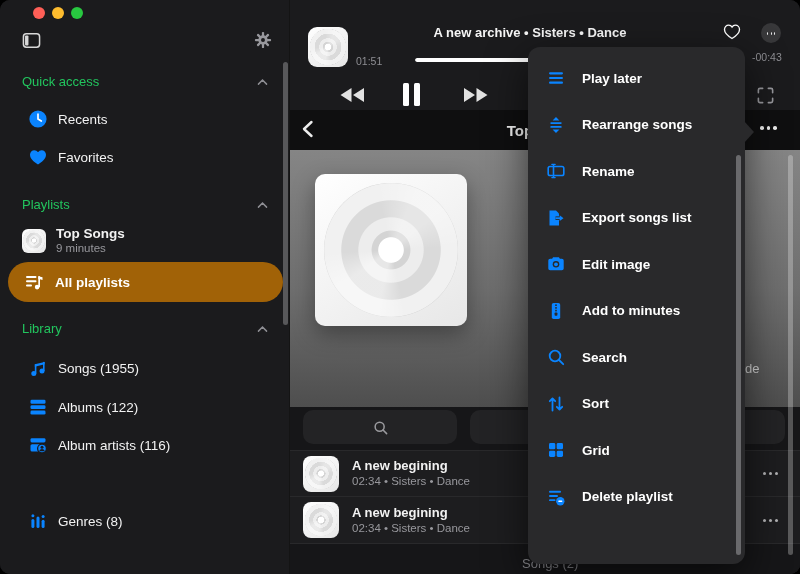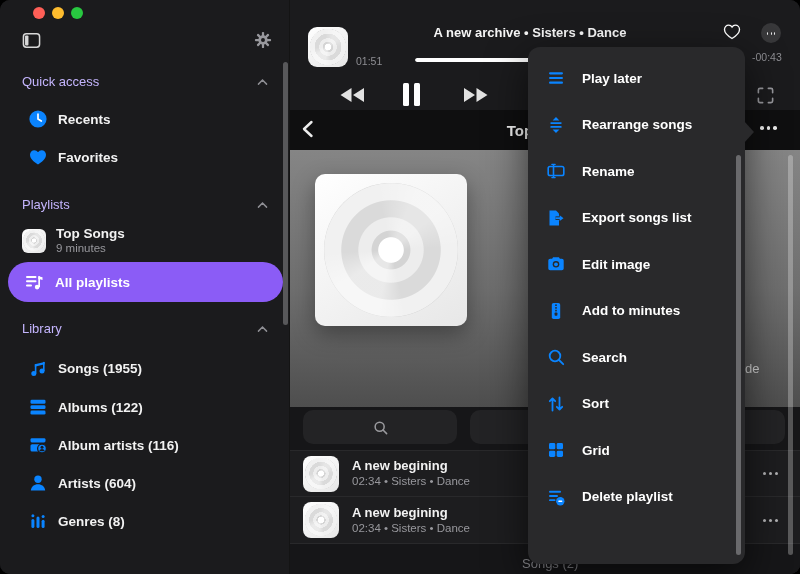--- a/index.html
+++ b/index.html
@@ -7,28 +7,28 @@
   .window{position:relative;width:800px;height:574px;background:#1b1b1d;border-radius:10px;overflow:hidden;}
 
   
   .sidebar{position:absolute;left:0;top:0;width:290px;height:574px;background:#1b1b1d;}
   .divider{position:absolute;left:289px;top:0;width:7px;height:574px;background:#141414;}
   .tl{position:absolute;top:7px;width:12px;height:12px;border-radius:50%;}
   .tl.red{left:33px;background:#ff5f57;}
   .tl.yellow{left:52px;background:#febc2e;}
   .tl.green{left:71px;background:#28c840;}
   .icon-abs{position:absolute;display:block;}
-  .sec-hdr{position:absolute;left:22px;font-size:13px;color:#c4b5fd;}
+  .sec-hdr{position:absolute;left:22px;font-size:13px;color:#22c55e;}
   .sec-chevron{position:absolute;left:256px;width:13px;height:13px;}
   .s-item{position:absolute;left:0;width:283px;height:30px;display:flex;align-items:center;gap:10px;padding-left:28px;box-sizing:border-box;}
-  .s-item .lbl{font-size:13.5px;font-weight:700;color:#f2f2f2;}
+  .s-item .lbl{font-size:13.5px;font-weight:400;color:#f2f2f2;}
   .pl-item{position:absolute;left:0;width:283px;display:flex;align-items:center;gap:10px;padding-left:22px;box-sizing:border-box;}
   .pl-text .t{font-size:13.5px;font-weight:700;color:#f2f2f2;line-height:15px;}
   .pl-text .s{font-size:11.5px;color:#98989d;line-height:14px;}
-  .pill{position:absolute;left:8px;top:262px;width:275px;height:40px;border-radius:20px;background:#8b5cf6;display:flex;align-items:center;gap:11px;padding-left:16px;box-sizing:border-box;}
+  .pill{position:absolute;left:8px;top:262px;width:275px;height:40px;border-radius:20px;background:#a16207;display:flex;align-items:center;gap:11px;padding-left:16px;box-sizing:border-box;}
   .pill .lbl{font-size:13.5px;font-weight:700;color:#fff;}
   .sb-scroll{position:absolute;left:283px;top:62px;width:5px;height:263px;border-radius:3px;background:#58585a;}
 
   
   .main{position:absolute;left:290px;top:0;width:510px;height:574px;background:#1b1b1d;}
   .cd-art{background:linear-gradient(145deg,#ffffff,#e7e7e7);display:flex;align-items:center;justify-content:center;border-radius:8px;}
   .cd-disc{width:88%;height:88%;border-radius:50%;position:relative;background:
     radial-gradient(circle,#ffffff 0 13%,#d4d4d4 14% 20%,#ededed 21% 34%,#dadada 35% 52%,#f1f1f1 53% 70%,#cfcfcf 71% 86%,#e4e4e4 87% 100%);}
   .cd-disc::after{content:"";position:absolute;inset:0;border-radius:50%;
     background:conic-gradient(from 210deg,rgba(255,255,255,.75) 0 7%,rgba(0,0,0,0) 16% 38%,rgba(255,255,255,.55) 48% 56%,rgba(0,0,0,0) 66% 88%,rgba(255,255,255,.75) 95%);opacity:.6;}
@@ -183,27 +183,20 @@
           <rect x="2.5" y="3.2" width="15" height="4.2" rx="1.4"></rect>
           <rect x="2.5" y="9.2" width="15" height="7.4" rx="1.6"></rect>
         </g>
         <circle cx="14" cy="13.6" r="4.4" fill="#0a84ff" stroke="#1b1b1d" stroke-width="1.3"></circle>
         <circle cx="14" cy="12.2" r="1.5" fill="#1b1b1d"></circle>
         <path d="M11.2 16.2c.5-1.5 1.5-2.3 2.8-2.3s2.3.8 2.8 2.3z" fill="#1b1b1d"></path>
       </svg>
       <span class="lbl">Album artists (116)</span>
     </div>
 
-    <div class="s-item" style="top:468px">
-      <svg width="20" height="20" viewBox="0 0 20 20">
-        <circle cx="10" cy="6.2" r="3.7" fill="#0a84ff"></circle>
-        <path d="M2.8 17.6c.6-4.1 3.4-6.3 7.2-6.3s6.6 2.2 7.2 6.3z" fill="#0a84ff"></path>
-      </svg>
-      <span class="lbl">Artists (604)</span>
-    </div>
 
     <div class="s-item" style="top:506px">
       <svg width="20" height="20" viewBox="0 0 20 20">
         <g fill="#0a84ff">
           <rect x="3.4" y="8" width="3" height="9" rx="1.5"></rect>
           <rect x="8.5" y="5.4" width="3" height="11.6" rx="1.5"></rect>
           <rect x="13.6" y="8.8" width="3" height="8.2" rx="1.5"></rect>
           <circle cx="4.9" cy="4.8" r="1.5"></circle>
             <circle cx="15.1" cy="5.6" r="1.5"></circle>
         </g>

